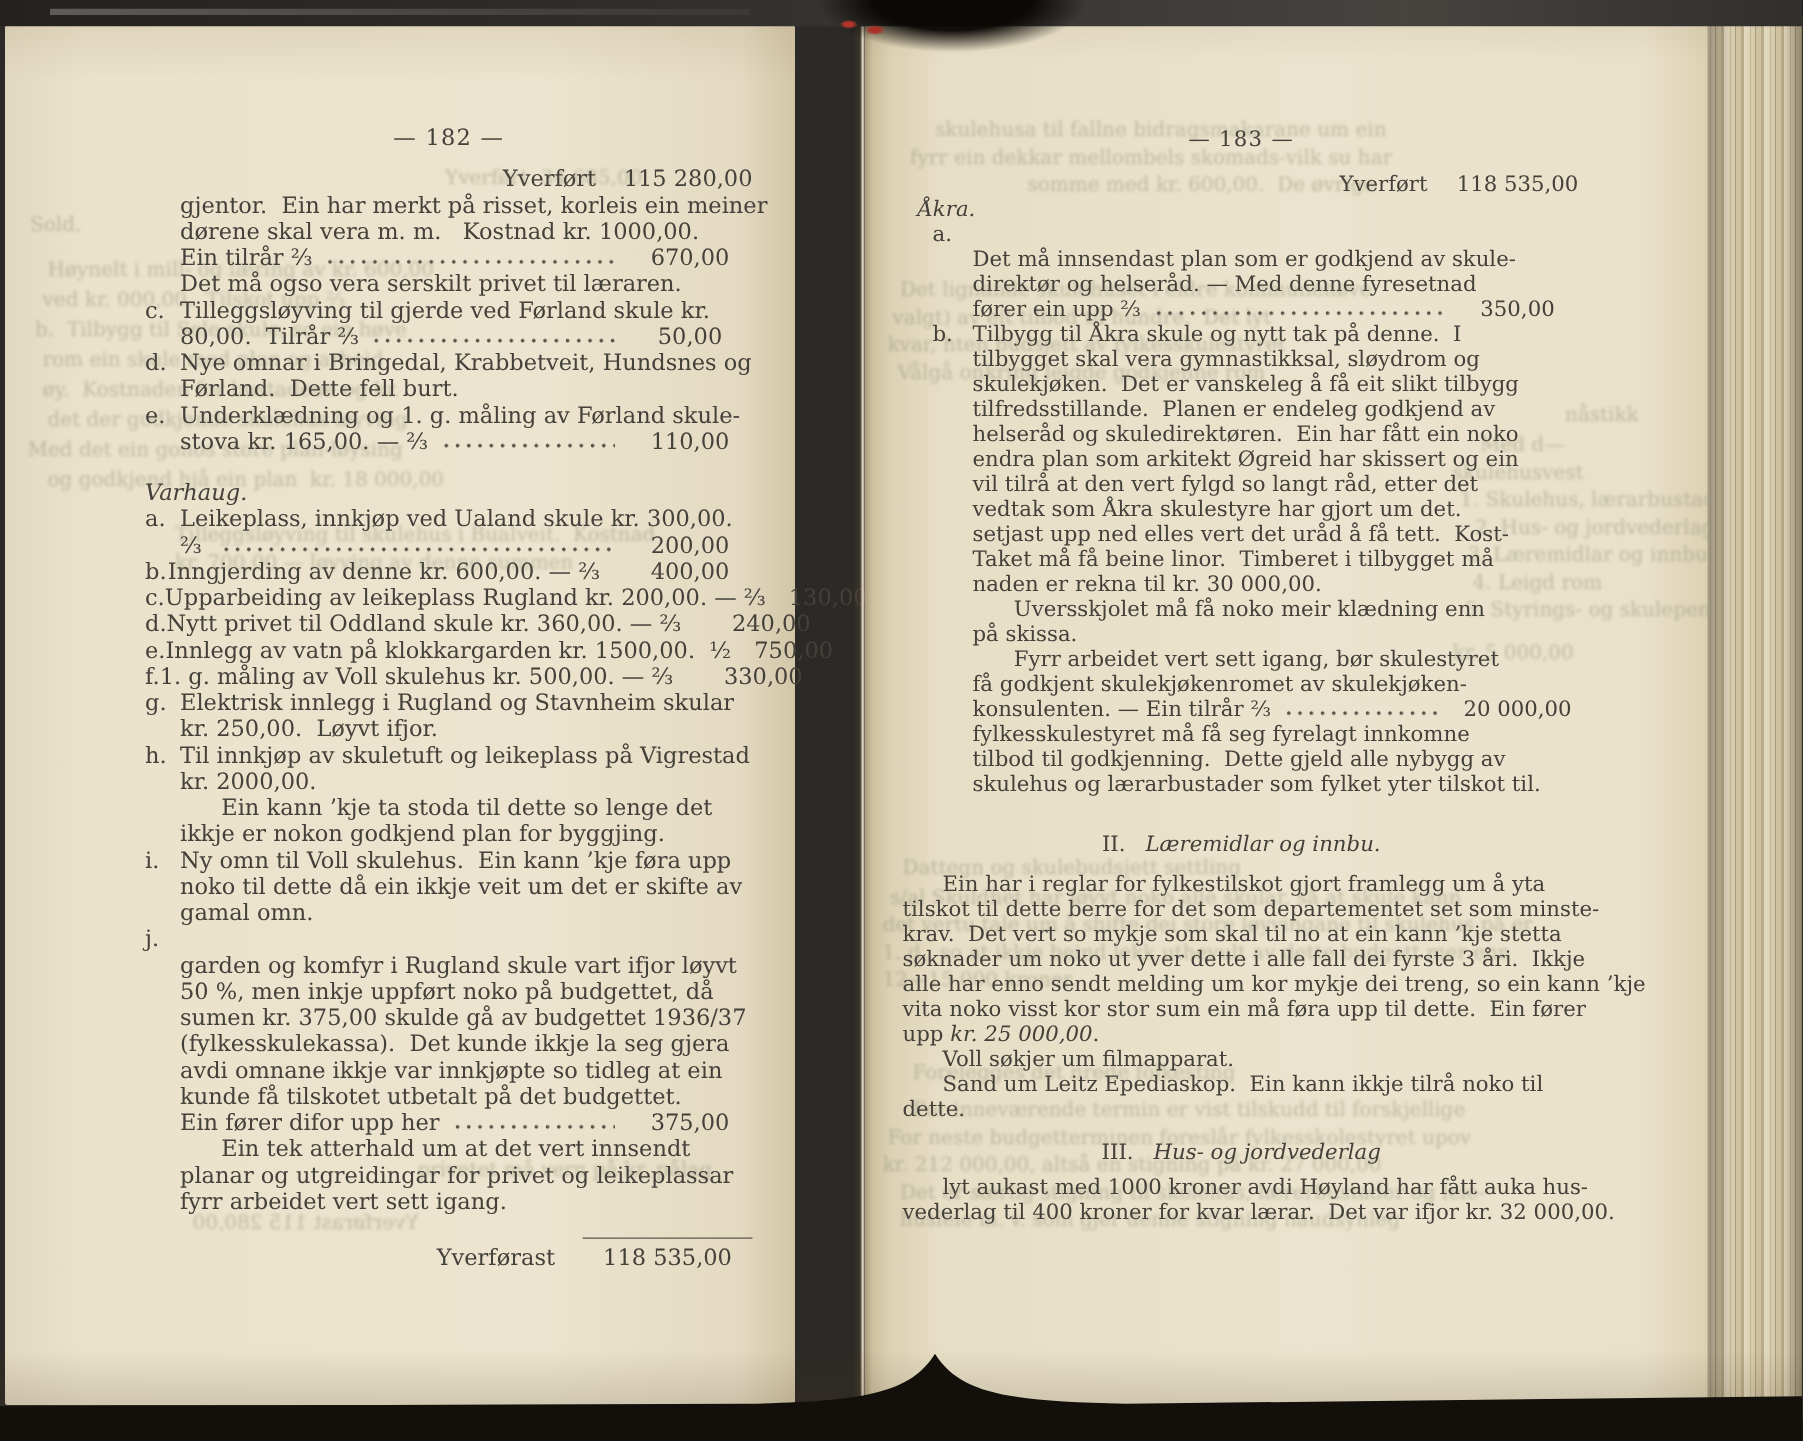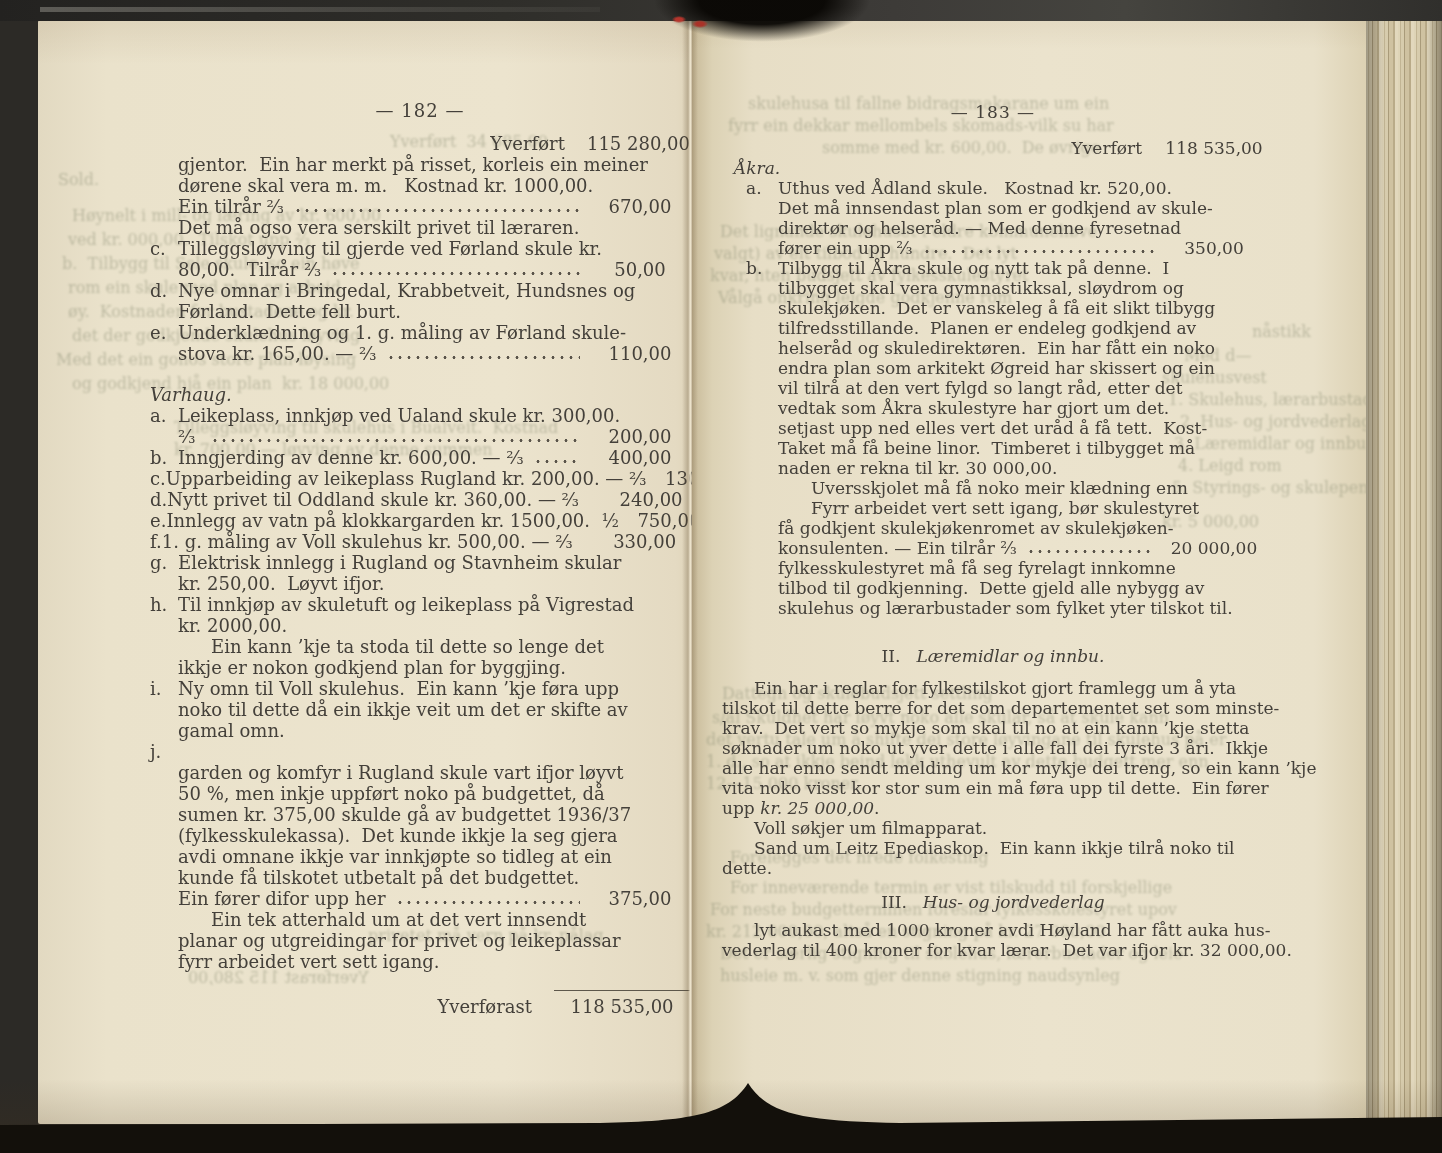--- a/index.html
+++ b/index.html
@@ -24,24 +24,24 @@
       linear-gradient(90deg,rgba(0,0,0,0) 78%,rgba(0,0,0,.30) 100%),
       repeating-linear-gradient(90deg,#ded4b7 0 2px,#c2b594 2px 3px,#d7ccad 3px 6px,#a99b7a 6px 7px,#cfc2a1 7px 11px,#b9ab89 11px 13px,#e2d8bd 13px 16px);}
 
   
   .gutter{position:absolute;left:682px;top:14px;width:16px;height:1112px;z-index:3;
     background:linear-gradient(90deg,rgba(95,75,45,0),rgba(95,75,45,.30) 38%,#f1e8d1 52%,rgba(95,75,45,.26) 64%,rgba(95,75,45,0));}
   .red-mark{position:absolute;z-index:7;border-radius:50%;}
 
   
   .page{position:absolute;z-index:2;}
-  .page-left{left:4px;top:20px;width:686px;height:1104px;border-radius:2px;
+  .page-left{left:4px;top:20px;width:632px;height:1104px;border-radius:2px;
     background:
       linear-gradient(180deg,rgba(120,90,50,.10),rgba(120,90,50,0) 4%),
-      linear-gradient(90deg,#e2d9c1 0%,#eae2cb 10%,#ece4ce 68%,#e4dac2 93%,#d2c6a7 100%); margin-left: 34px;}
+      linear-gradient(90deg,#e2d9c1 0%,#eae2cb 10%,#ece4ce 68%,#e4dac2 93%,#d2c6a7 100%);}
   .page-right{left:692px;top:16px;width:676px;height:1108px;border-radius:3px 8px 2px 2px;
     background:
       linear-gradient(180deg,rgba(120,90,50,.08),rgba(120,90,50,0) 3%),
       linear-gradient(90deg,#c8ba99 0%,#dcd2b5 3%,#e7dec6 9%,#ebe3cd 52%,#e9e1ca 92%,#dcd1b3 100%);}
 
   
   .tb{position:absolute;z-index:2;}
   .page-left  .tb{left:140px;right:34px;top:80px;font-size:18px;line-height:21px;}
   .page-right .tb{left:86px;right:104px;top:86px;font-size:17px;line-height:20px;}
 
@@ -302,21 +302,20 @@
         <div class="gap" style="height: 16px;"></div>
         <div class="line carry">
           <span class="txt">Yverført</span>
           <span class="amt">118 535,00</span>
         </div>
         <div class="line hital">
           <span class="txt">Åkra.</span>
         </div>
         <div class="line t1">
           <span class="letter">a.</span>
-          <span class="txt">Uthus ved Ådland skule.   Kostnad kr. 520,00.</span>
         </div>
         <div class="line t1">
           <span class="txt">Det må innsendast plan som er godkjend av skule-</span>
         </div>
         <div class="line t1">
           <span class="txt">direktør og helseråd. — Med denne fyresetnad</span>
         </div>
         <div class="line t1">
           <span class="txt">fører ein upp ²⁄₃</span>
           <span class="dots"></span>
@@ -351,20 +350,23 @@
           <span class="txt">setjast upp ned elles vert det uråd å få tett.  Kost-</span>
         </div>
         <div class="line t1">
           <span class="txt">Taket må få beine linor.  Timberet i tilbygget må</span>
         </div>
         <div class="line t1">
           <span class="txt">naden er rekna til kr. 30 000,00.</span>
         </div>
         <div class="line t2">
           <span class="txt">Uversskjolet må få noko meir klædning enn</span>
+        </div>
+        <div class="line t1">
+          <span class="txt">på skissa.</span>
         </div>
         <div class="line t2">
           <span class="txt">Fyrr arbeidet vert sett igang, bør skulestyret</span>
         </div>
         <div class="line t1">
           <span class="txt">få godkjent skulekjøkenromet av skulekjøken-</span>
         </div>
         <div class="line t1">
           <span class="txt">konsulenten. — Ein tilrår ²⁄₃</span>
           <span class="dots"></span>

